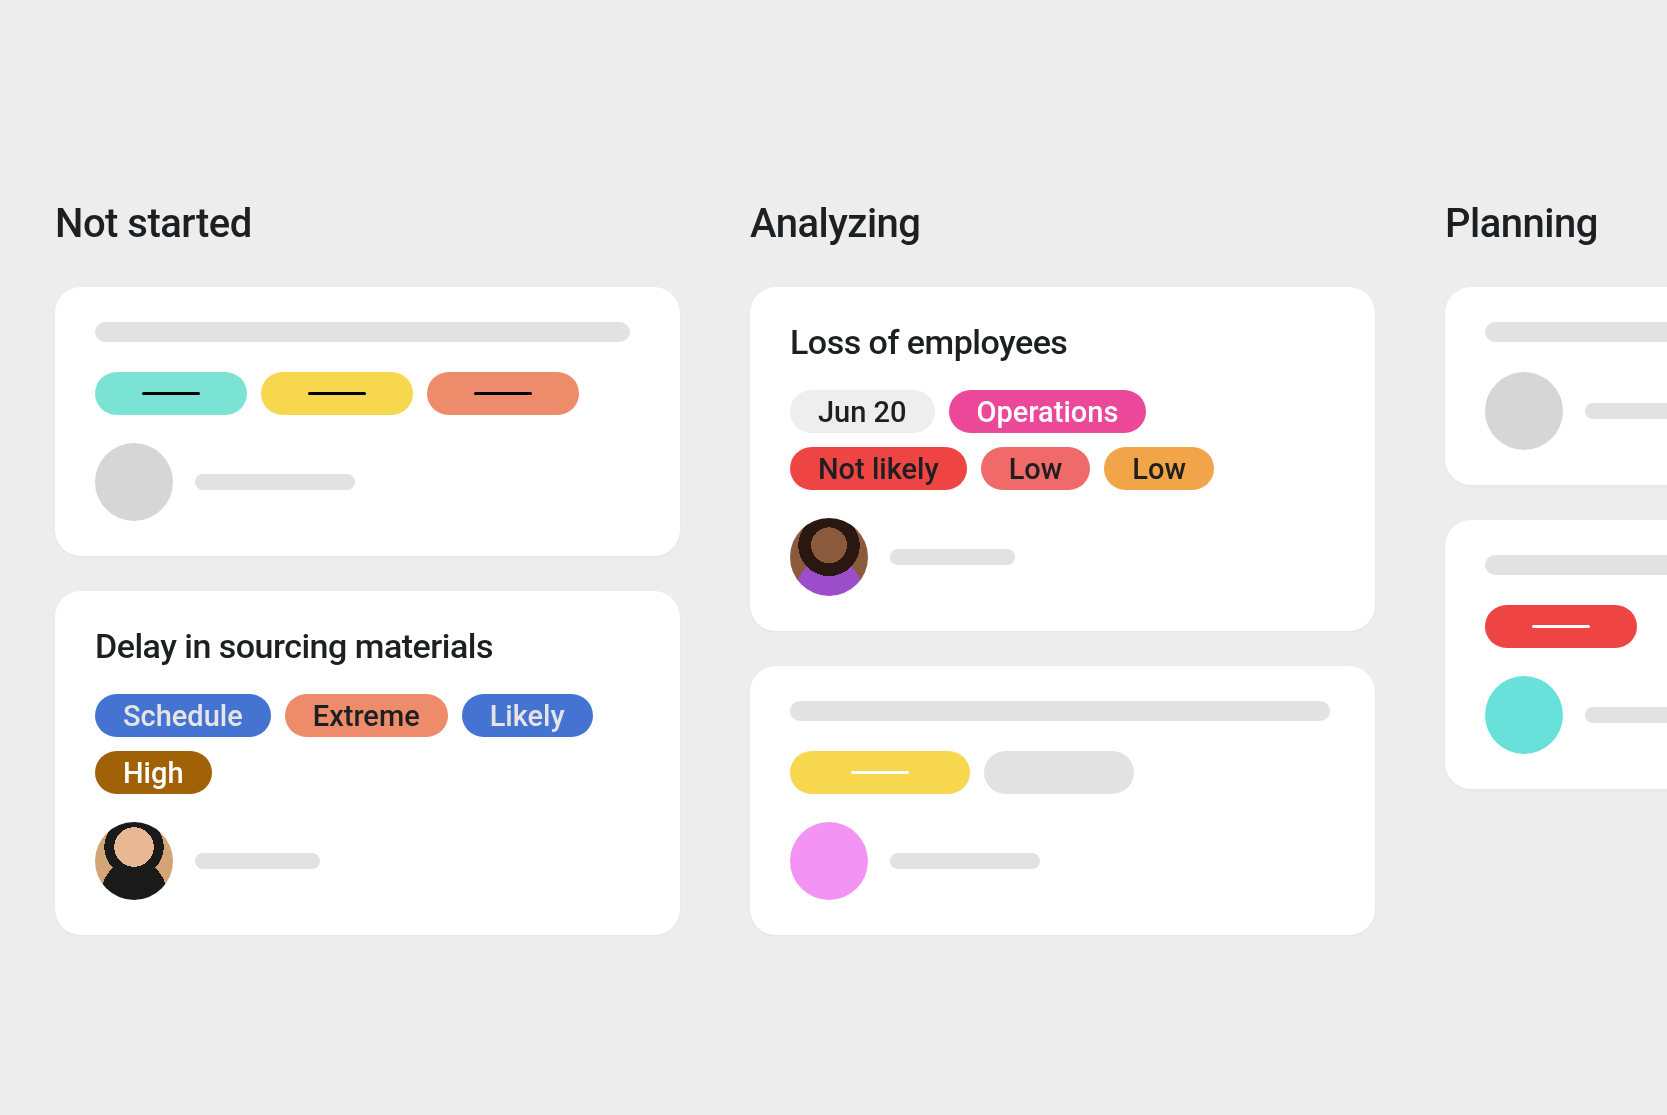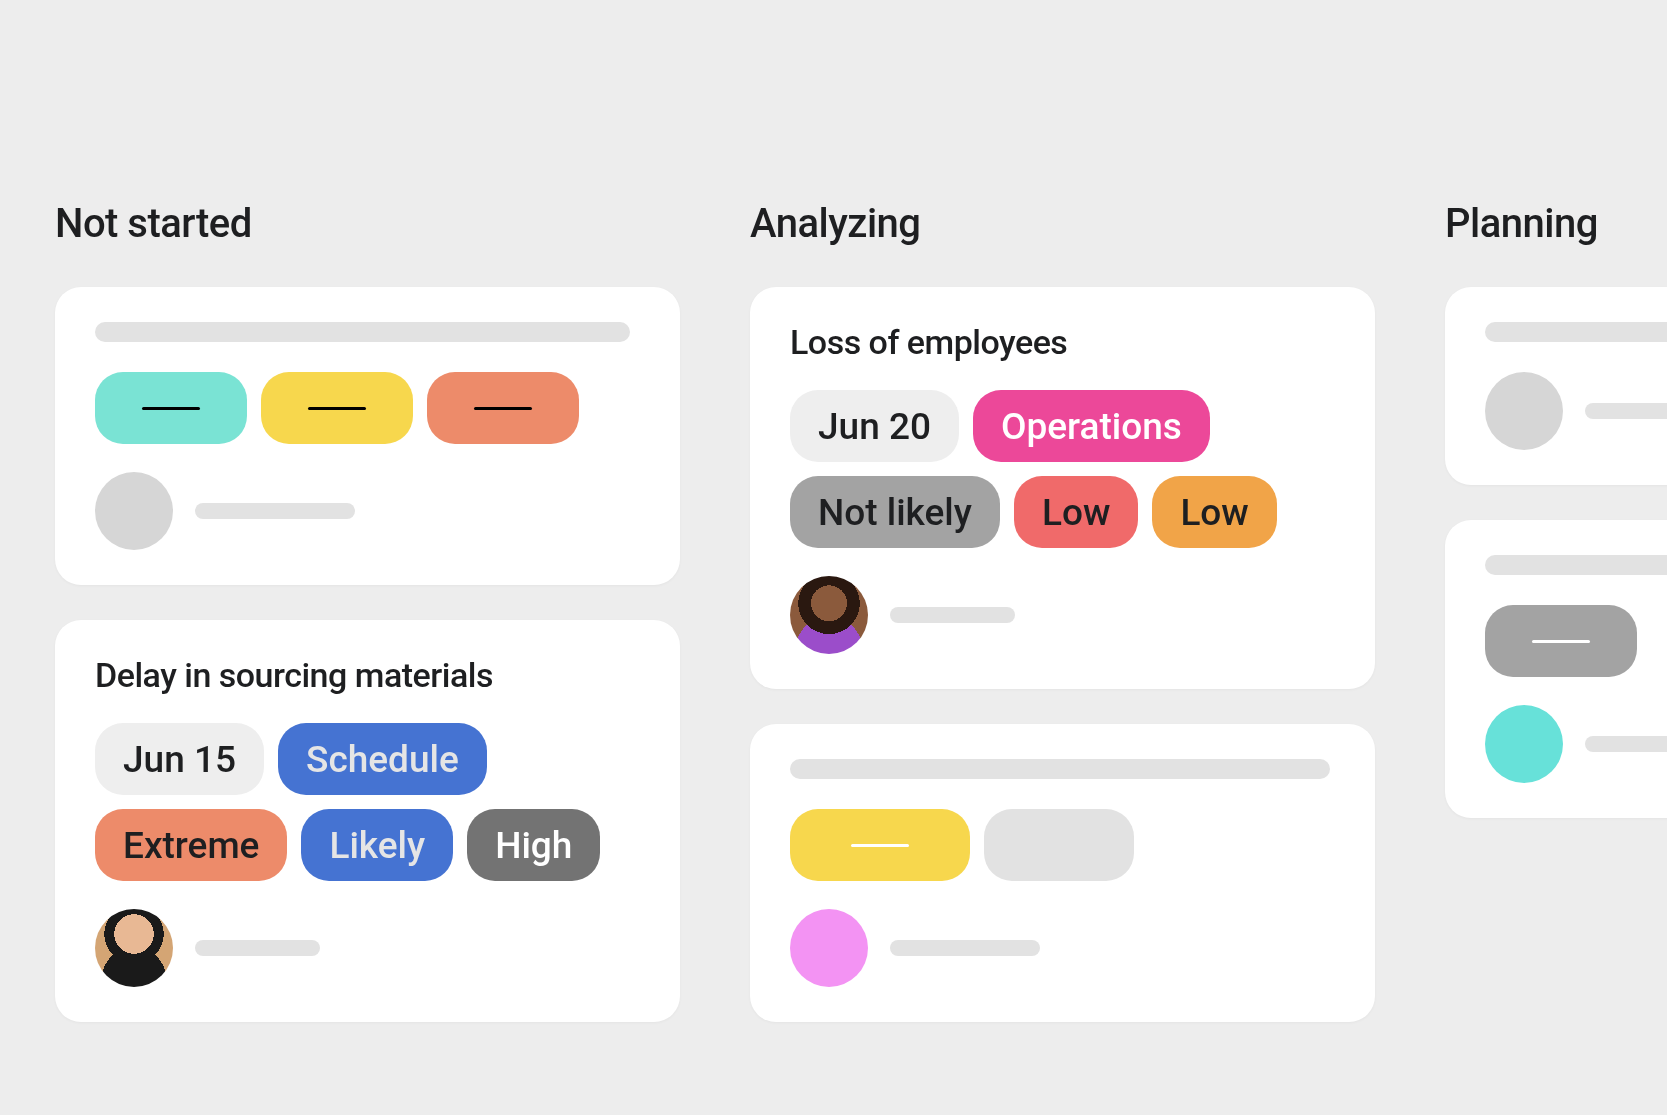--- a/index.html
+++ b/index.html
@@ -56,23 +56,23 @@
       display: flex;
       flex-wrap: wrap;
       gap: 14px;
       margin-bottom: 28px;
     }
     .tag {
       display: inline-flex;
       align-items: center;
       justify-content: center;
       padding: 0 28px;
-      height: 72px;
+      height: 43px;
       border-radius: 28px;
-      font-size: 37px;
+      font-size: 29px;
       font-weight: 500;
       white-space: nowrap;
     }
     .tag-placeholder-line {
       width: 58px;
       height: 3px;
       background: #000;
       border-radius: 2px;
     }
     .tag-placeholder-line-white {
@@ -120,23 +120,23 @@
     .footer-placeholder-md { width: 125px; }
     .footer-placeholder-lg { width: 150px; }
 
     
     .c-teal { background: #7ae3d4; color: #1e1f21; }
     .c-yellow { background: #f7d74d; color: #1e1f21; }
     .c-coral { background: #ed8b6a; color: #1e1f21; }
     .c-lightgrey { background: #eeeeee; color: #1e1f21; }
     .c-blue { background: #4573d2; color: #e5e5e5; }
     .c-orange { background: #ed8b6a; color: #1e1f21; }
-    .c-red { background: #737373; color: #ffffff; }
+    .c-red { background: #a16207; color: #ffffff; }
     .c-purple { background: #ec4899; color: #ffffff; }
-    .c-green { background: #a3a3a3; color: #1e1f21; text-align: right; }
+    .c-green { background: #ef4444; color: #1e1f21; text-align: right; }
     .c-redpink { background: #f06a6a; color: #1e1f21; }
     .c-amber { background: #f1a448; color: #1e1f21; }
   </style>
 </head>
 <body>
 
 <div class="board">
 
   <div class="column">
     <h2 class="column-title">Not started</h2>
@@ -156,21 +156,20 @@
       </div>
       <div class="footer-row">
         <div class="avatar avatar-grey"></div>
         <div class="footer-placeholder footer-placeholder-sm"></div>
       </div>
     </div>
 
     <div class="card">
       <div class="card-title">Delay in sourcing materials</div>
       <div class="tags-row">
-        <span class="tag c-lightgrey">Jun 15</span>
         <span class="tag c-blue">Schedule</span>
         <span class="tag c-orange">Extreme</span>
         <span class="tag c-blue">Likely</span>
         <span class="tag c-red">High</span>
       </div>
       <div class="footer-row">
         <div class="avatar avatar-person-1"></div>
         <div class="footer-placeholder footer-placeholder-md"></div>
       </div>
     </div>

